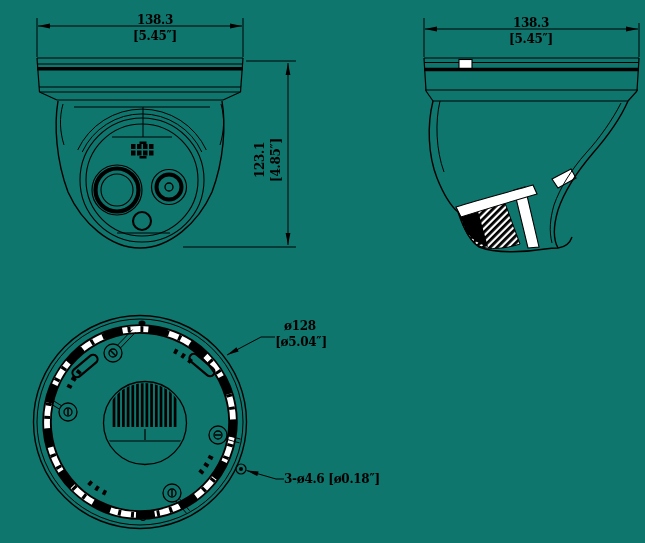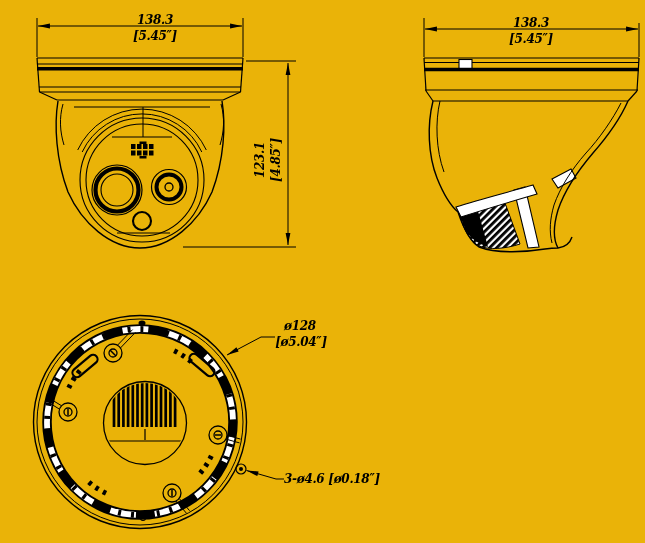--- a/index.html
+++ b/index.html
@@ -1,16 +1,16 @@
 <!DOCTYPE html>
 <html><head>
 <meta charset="utf-8">
 <style>
   html,body{margin:0;padding:0;background:#ffffff;}
-  .canvas{position:relative;width:645px;height:543px;background:#eab308;overflow:hidden;font-style:italic;}
+  .canvas{position:relative;width:645px;height:543px;background:#0f766e;overflow:hidden;}
   svg{display:block;}
   .dim{font-family:"DejaVu Serif",serif;font-weight:bold;font-size:12px;letter-spacing:-0.3px;fill:#000;stroke:none;}
   .dim-sm{font-family:"DejaVu Serif",serif;font-weight:bold;font-size:12px;letter-spacing:-0.3px;fill:#000;stroke:none;}
 </style>
 </head>
 <body>
 
 <div class="canvas">
 <svg width="645" height="543" viewBox="0 0 645 543">
   <defs>

